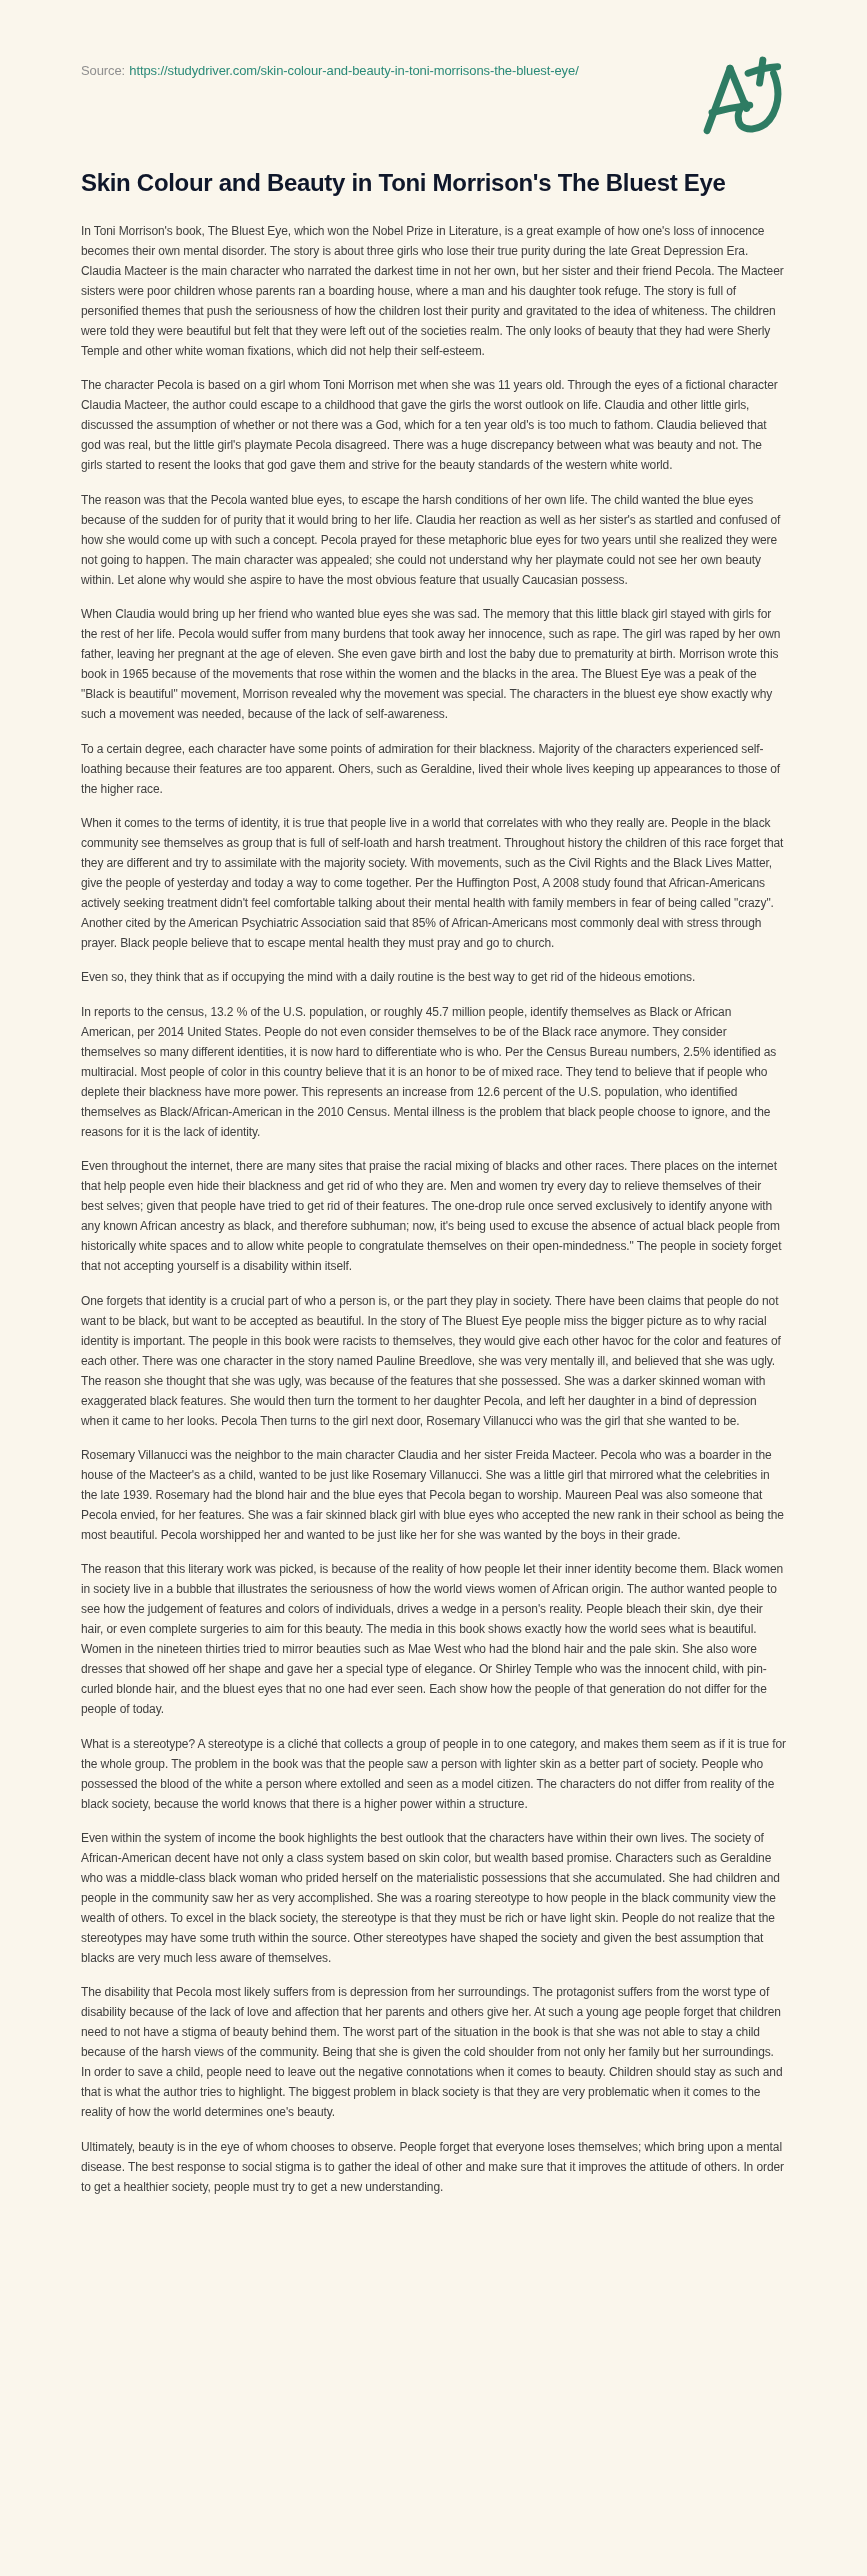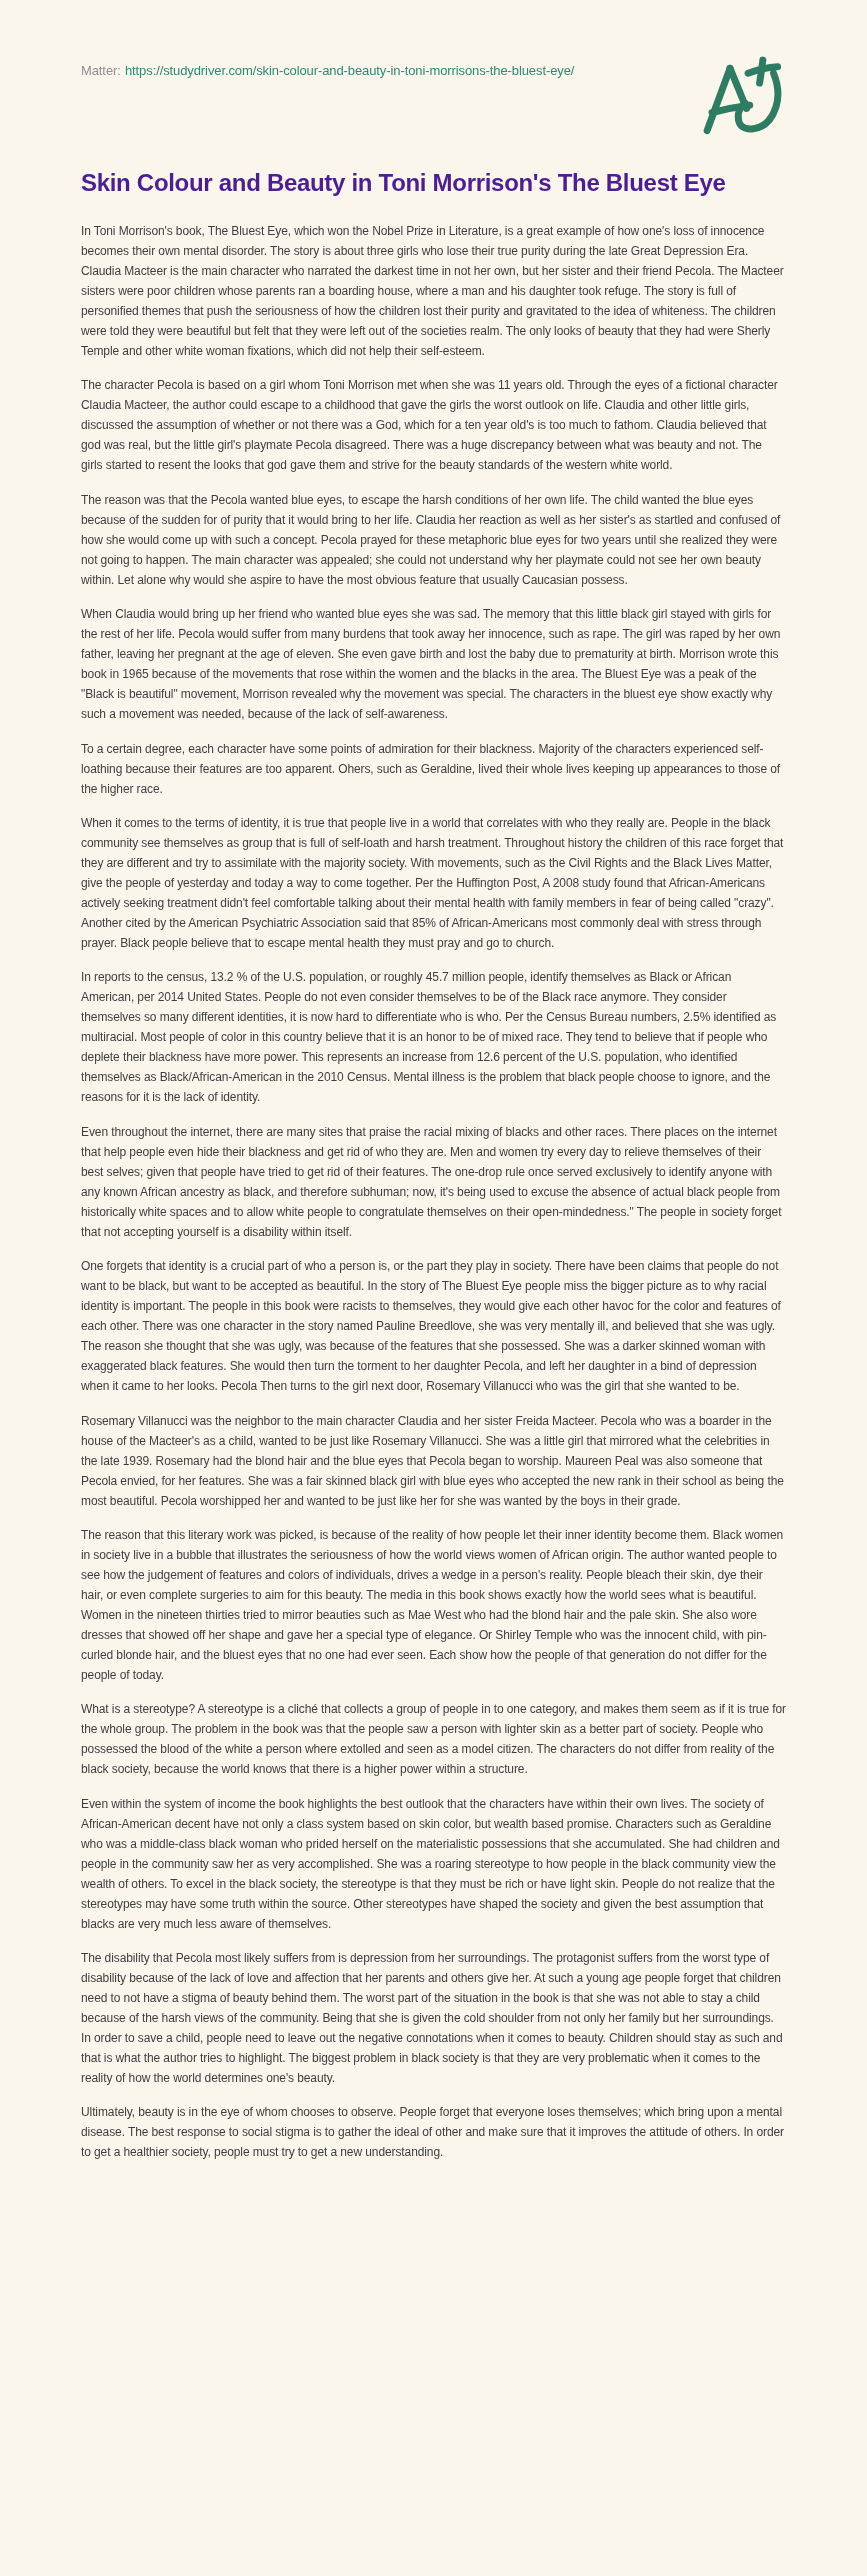--- a/index.html
+++ b/index.html
@@ -45,39 +45,39 @@
     top: -6.8px;
     right: 0.8px;
     width: 82px;
     height: 82px;
   }
   .logo svg { width: 100%; height: 100%; display: block; }
   .essay-title {
     margin: 91px 0 24px 0;
     font-size: 24px;
     font-weight: bold;
-    color: #4c1d95;
+    color: #0f172a;
     letter-spacing: -0.3px;
   }
   .para {
     margin: 0 0 14.4px 0;
     font-size: 12px;
     line-height: 20px;
     color: #3f3f3f;
     letter-spacing: -0.1px;
   }
 </style>
 </head>
 <body>
 
 <div class="page">
 
   <header class="header">
     <p class="source-line">
-      <span>Matter:</span><a href="#">https://studydriver.com/skin-colour-and-beauty-in-toni-morrisons-the-bluest-eye/</a>
+      <span>Source:</span><a href="#">https://studydriver.com/skin-colour-and-beauty-in-toni-morrisons-the-bluest-eye/</a>
     </p>
     <div class="logo">
       <svg viewBox="0 0 100 100" aria-hidden="true">
         <g fill="none" stroke="#2e7c63" stroke-width="8.5" stroke-linecap="round" stroke-linejoin="round">
           <path d="M5 91 Q19 53 33 15"></path>
           <path d="M33 15 Q43 39 53 64"></path>
           <path d="M11 69 Q33 63 57 60"></path>
           <path d="M73 5 Q71 21 69 33"></path>
           <path d="M55 21 Q74 14 91 13"></path>
           <path d="M86 21 Q95 43 89 62 Q81 87 60 89 Q42 90 43 72 Q44 62 52 58"></path>
@@ -87,20 +87,21 @@
   </header>
 
   <main>
     <h2 class="essay-title">Skin Colour and Beauty in Toni Morrison's The Bluest Eye</h2>
     <p class="para">In Toni Morrison's book, The Bluest Eye, which won the Nobel Prize in Literature, is a great example of how one's loss of innocence becomes their own mental disorder. The story is about three girls who lose their true purity during the late Great Depression Era. Claudia Macteer is the main character who narrated the darkest time in not her own, but her sister and their friend Pecola. The Macteer sisters were poor children whose parents ran a boarding house, where a man and his daughter took refuge. The story is full of personified themes that push the seriousness of how the children lost their purity and gravitated to the idea of whiteness. The children were told they were beautiful but felt that they were left out of the societies realm. The only looks of beauty that they had were Sherly Temple and other white woman fixations, which did not help their self-esteem.</p>
     <p class="para">The character Pecola is based on a girl whom Toni Morrison met when she was 11 years old. Through the eyes of a fictional character Claudia Macteer, the author could escape to a childhood that gave the girls the worst outlook on life. Claudia and other little girls, discussed the assumption of whether or not there was a God, which for a ten year old's is too much to fathom. Claudia believed that god was real, but the little girl's playmate Pecola disagreed. There was a huge discrepancy between what was beauty and not. The girls started to resent the looks that god gave them and strive for the beauty standards of the western white world.</p>
     <p class="para">The reason was that the Pecola wanted blue eyes, to escape the harsh conditions of her own life. The child wanted the blue eyes because of the sudden for of purity that it would bring to her life. Claudia her reaction as well as her sister's as startled and confused of how she would come up with such a concept. Pecola prayed for these metaphoric blue eyes for two years until she realized they were not going to happen. The main character was appealed; she could not understand why her playmate could not see her own beauty within. Let alone why would she aspire to have the most obvious feature that usually Caucasian possess.</p>
     <p class="para">When Claudia would bring up her friend who wanted blue eyes she was sad. The memory that this little black girl stayed with girls for the rest of her life. Pecola would suffer from many burdens that took away her innocence, such as rape. The girl was raped by her own father, leaving her pregnant at the age of eleven. She even gave birth and lost the baby due to prematurity at birth. Morrison wrote this book in 1965 because of the movements that rose within the women and the blacks in the area. The Bluest Eye was a peak of the "Black is beautiful" movement, Morrison revealed why the movement was special. The characters in the bluest eye show exactly why such a movement was needed, because of the lack of self-awareness.</p>
     <p class="para">To a certain degree, each character have some points of admiration for their blackness. Majority of the characters experienced self-loathing because their features are too apparent. Ohers, such as Geraldine, lived their whole lives keeping up appearances to those of the higher race.</p>
     <p class="para">When it comes to the terms of identity, it is true that people live in a world that correlates with who they really are. People in the black community see themselves as group that is full of self-loath and harsh treatment. Throughout history the children of this race forget that they are different and try to assimilate with the majority society. With movements, such as the Civil Rights and the Black Lives Matter, give the people of yesterday and today a way to come together. Per the Huffington Post, A 2008 study found that African-Americans actively seeking treatment didn't feel comfortable talking about their mental health with family members in fear of being called "crazy". Another cited by the American Psychiatric Association said that 85% of African-Americans most commonly deal with stress through prayer. Black people believe that to escape mental health they must pray and go to church.</p>
+    <p class="para">Even so, they think that as if occupying the mind with a daily routine is the best way to get rid of the hideous emotions.</p>
     <p class="para">In reports to the census, 13.2 % of the U.S. population, or roughly 45.7 million people, identify themselves as Black or African American, per 2014 United States. People do not even consider themselves to be of the Black race anymore. They consider themselves so many different identities, it is now hard to differentiate who is who. Per the Census Bureau numbers, 2.5% identified as multiracial. Most people of color in this country believe that it is an honor to be of mixed race. They tend to believe that if people who deplete their blackness have more power. This represents an increase from 12.6 percent of the U.S. population, who identified themselves as Black/African-American in the 2010 Census. Mental illness is the problem that black people choose to ignore, and the reasons for it is the lack of identity.</p>
     <p class="para">Even throughout the internet, there are many sites that praise the racial mixing of blacks and other races. There places on the internet that help people even hide their blackness and get rid of who they are. Men and women try every day to relieve themselves of their best selves; given that people have tried to get rid of their features. The one-drop rule once served exclusively to identify anyone with any known African ancestry as black, and therefore subhuman; now, it's being used to excuse the absence of actual black people from historically white spaces and to allow white people to congratulate themselves on their open-mindedness." The people in society forget that not accepting yourself is a disability within itself.</p>
     <p class="para">One forgets that identity is a crucial part of who a person is, or the part they play in society. There have been claims that people do not want to be black, but want to be accepted as beautiful. In the story of The Bluest Eye people miss the bigger picture as to why racial identity is important. The people in this book were racists to themselves, they would give each other havoc for the color and features of each other. There was one character in the story named Pauline Breedlove, she was very mentally ill, and believed that she was ugly. The reason she thought that she was ugly, was because of the features that she possessed. She was a darker skinned woman with exaggerated black features. She would then turn the torment to her daughter Pecola, and left her daughter in a bind of depression when it came to her looks. Pecola Then turns to the girl next door, Rosemary Villanucci who was the girl that she wanted to be.</p>
     <p class="para">Rosemary Villanucci was the neighbor to the main character Claudia and her sister Freida Macteer. Pecola who was a boarder in the house of the Macteer's as a child, wanted to be just like Rosemary Villanucci. She was a little girl that mirrored what the celebrities in the late 1939. Rosemary had the blond hair and the blue eyes that Pecola began to worship. Maureen Peal was also someone that Pecola envied, for her features. She was a fair skinned black girl with blue eyes who accepted the new rank in their school as being the most beautiful. Pecola worshipped her and wanted to be just like her for she was wanted by the boys in their grade.</p>
     <p class="para">The reason that this literary work was picked, is because of the reality of how people let their inner identity become them. Black women in society live in a bubble that illustrates the seriousness of how the world views women of African origin. The author wanted people to see how the judgement of features and colors of individuals, drives a wedge in a person's reality. People bleach their skin, dye their hair, or even complete surgeries to aim for this beauty. The media in this book shows exactly how the world sees what is beautiful. Women in the nineteen thirties tried to mirror beauties such as Mae West who had the blond hair and the pale skin. She also wore dresses that showed off her shape and gave her a special type of elegance. Or Shirley Temple who was the innocent child, with pin-curled blonde hair, and the bluest eyes that no one had ever seen. Each show how the people of that generation do not differ for the people of today.</p>
     <p class="para">What is a stereotype? A stereotype is a cliché that collects a group of people in to one category, and makes them seem as if it is true for the whole group. The problem in the book was that the people saw a person with lighter skin as a better part of society. People who possessed the blood of the white a person where extolled and seen as a model citizen. The characters do not differ from reality of the black society, because the world knows that there is a higher power within a structure.</p>
     <p class="para">Even within the system of income the book highlights the best outlook that the characters have within their own lives. The society of African-American decent have not only a class system based on skin color, but wealth based promise. Characters such as Geraldine who was a middle-class black woman who prided herself on the materialistic possessions that she accumulated. She had children and people in the community saw her as very accomplished. She was a roaring stereotype to how people in the black community view the wealth of others. To excel in the black society, the stereotype is that they must be rich or have light skin. People do not realize that the stereotypes may have some truth within the source. Other stereotypes have shaped the society and given the best assumption that blacks are very much less aware of themselves.</p>
     <p class="para">The disability that Pecola most likely suffers from is depression from her surroundings. The protagonist suffers from the worst type of disability because of the lack of love and affection that her parents and others give her. At such a young age people forget that children need to not have a stigma of beauty behind them. The worst part of the situation in the book is that she was not able to stay a child because of the harsh views of the community. Being that she is given the cold shoulder from not only her family but her surroundings. In order to save a child, people need to leave out the negative connotations when it comes to beauty. Children should stay as such and that is what the author tries to highlight. The biggest problem in black society is that they are very problematic when it comes to the reality of how the world determines one's beauty.</p>
     <p class="para">Ultimately, beauty is in the eye of whom chooses to observe. People forget that everyone loses themselves; which bring upon a mental disease. The best response to social stigma is to gather the ideal of other and make sure that it improves the attitude of others. In order to get a healthier society, people must try to get a new understanding.</p>
   </main>

